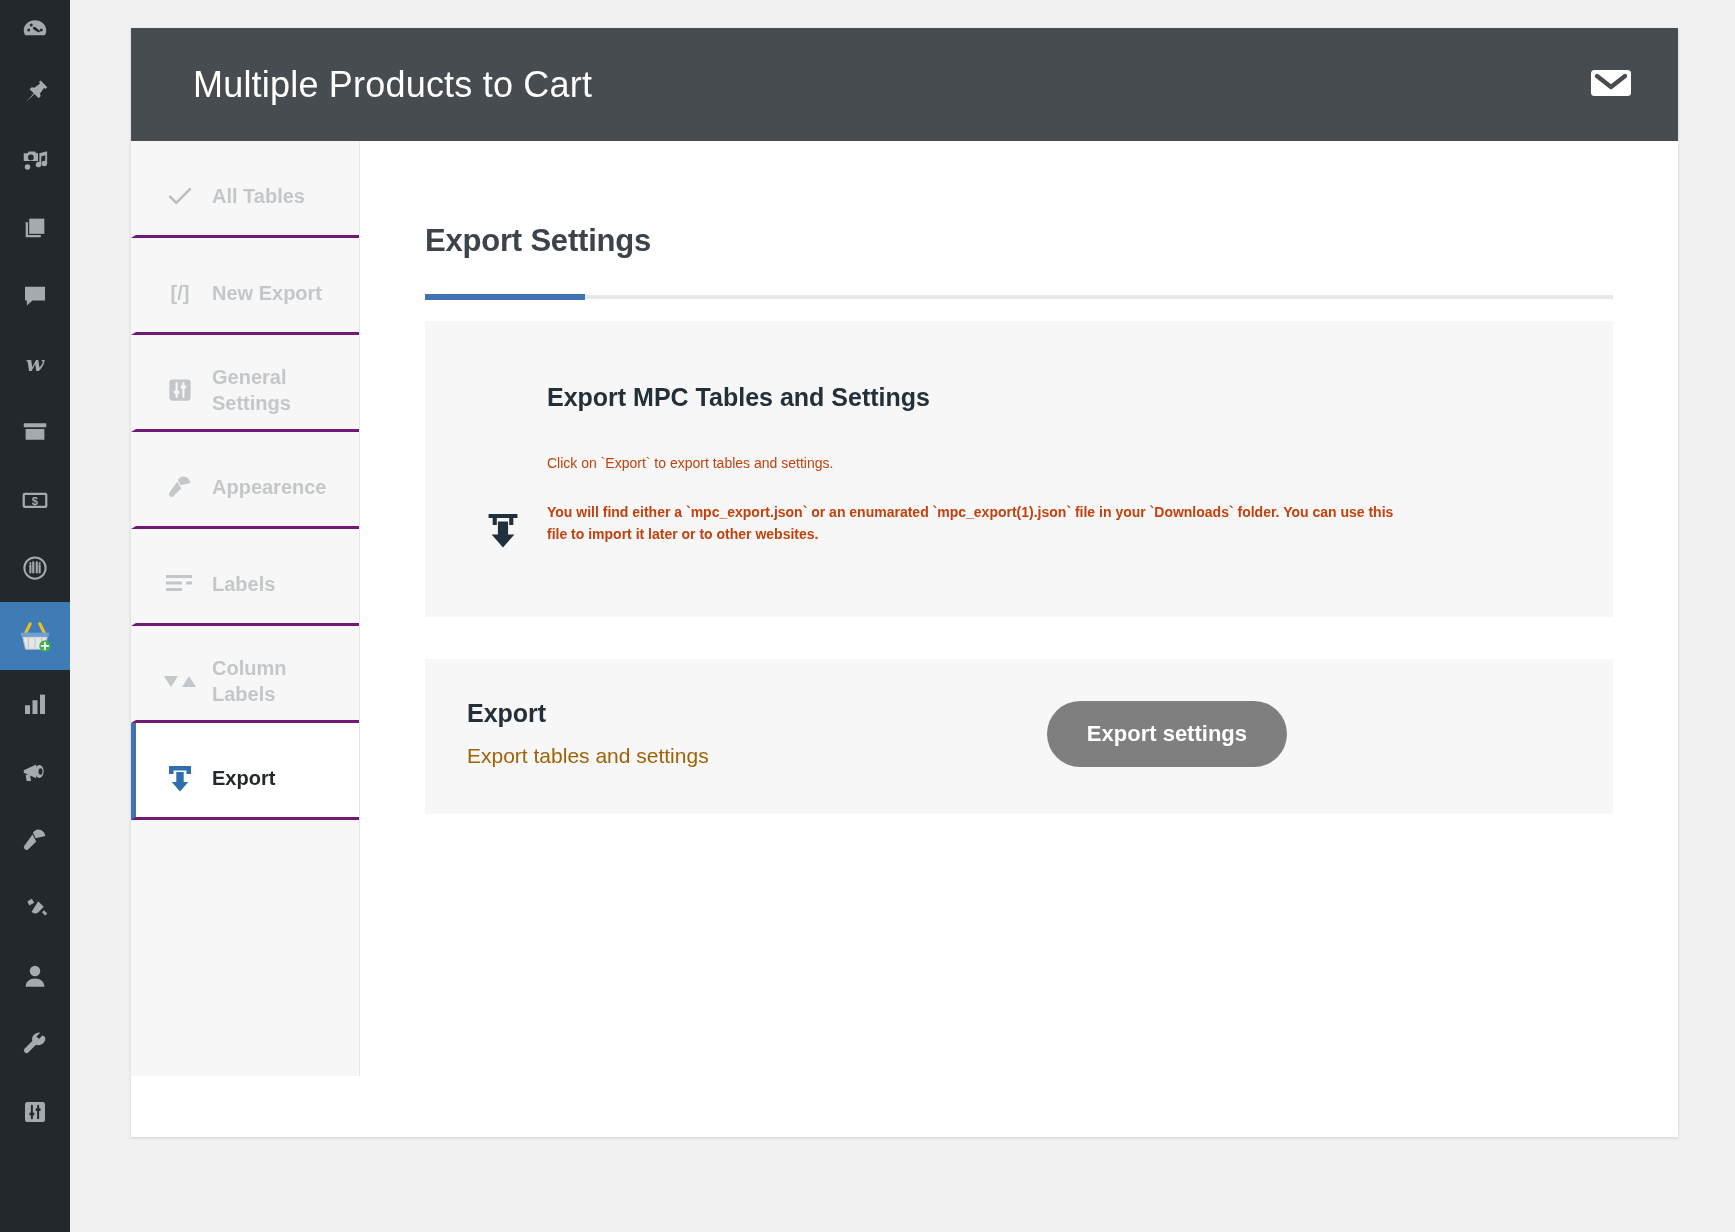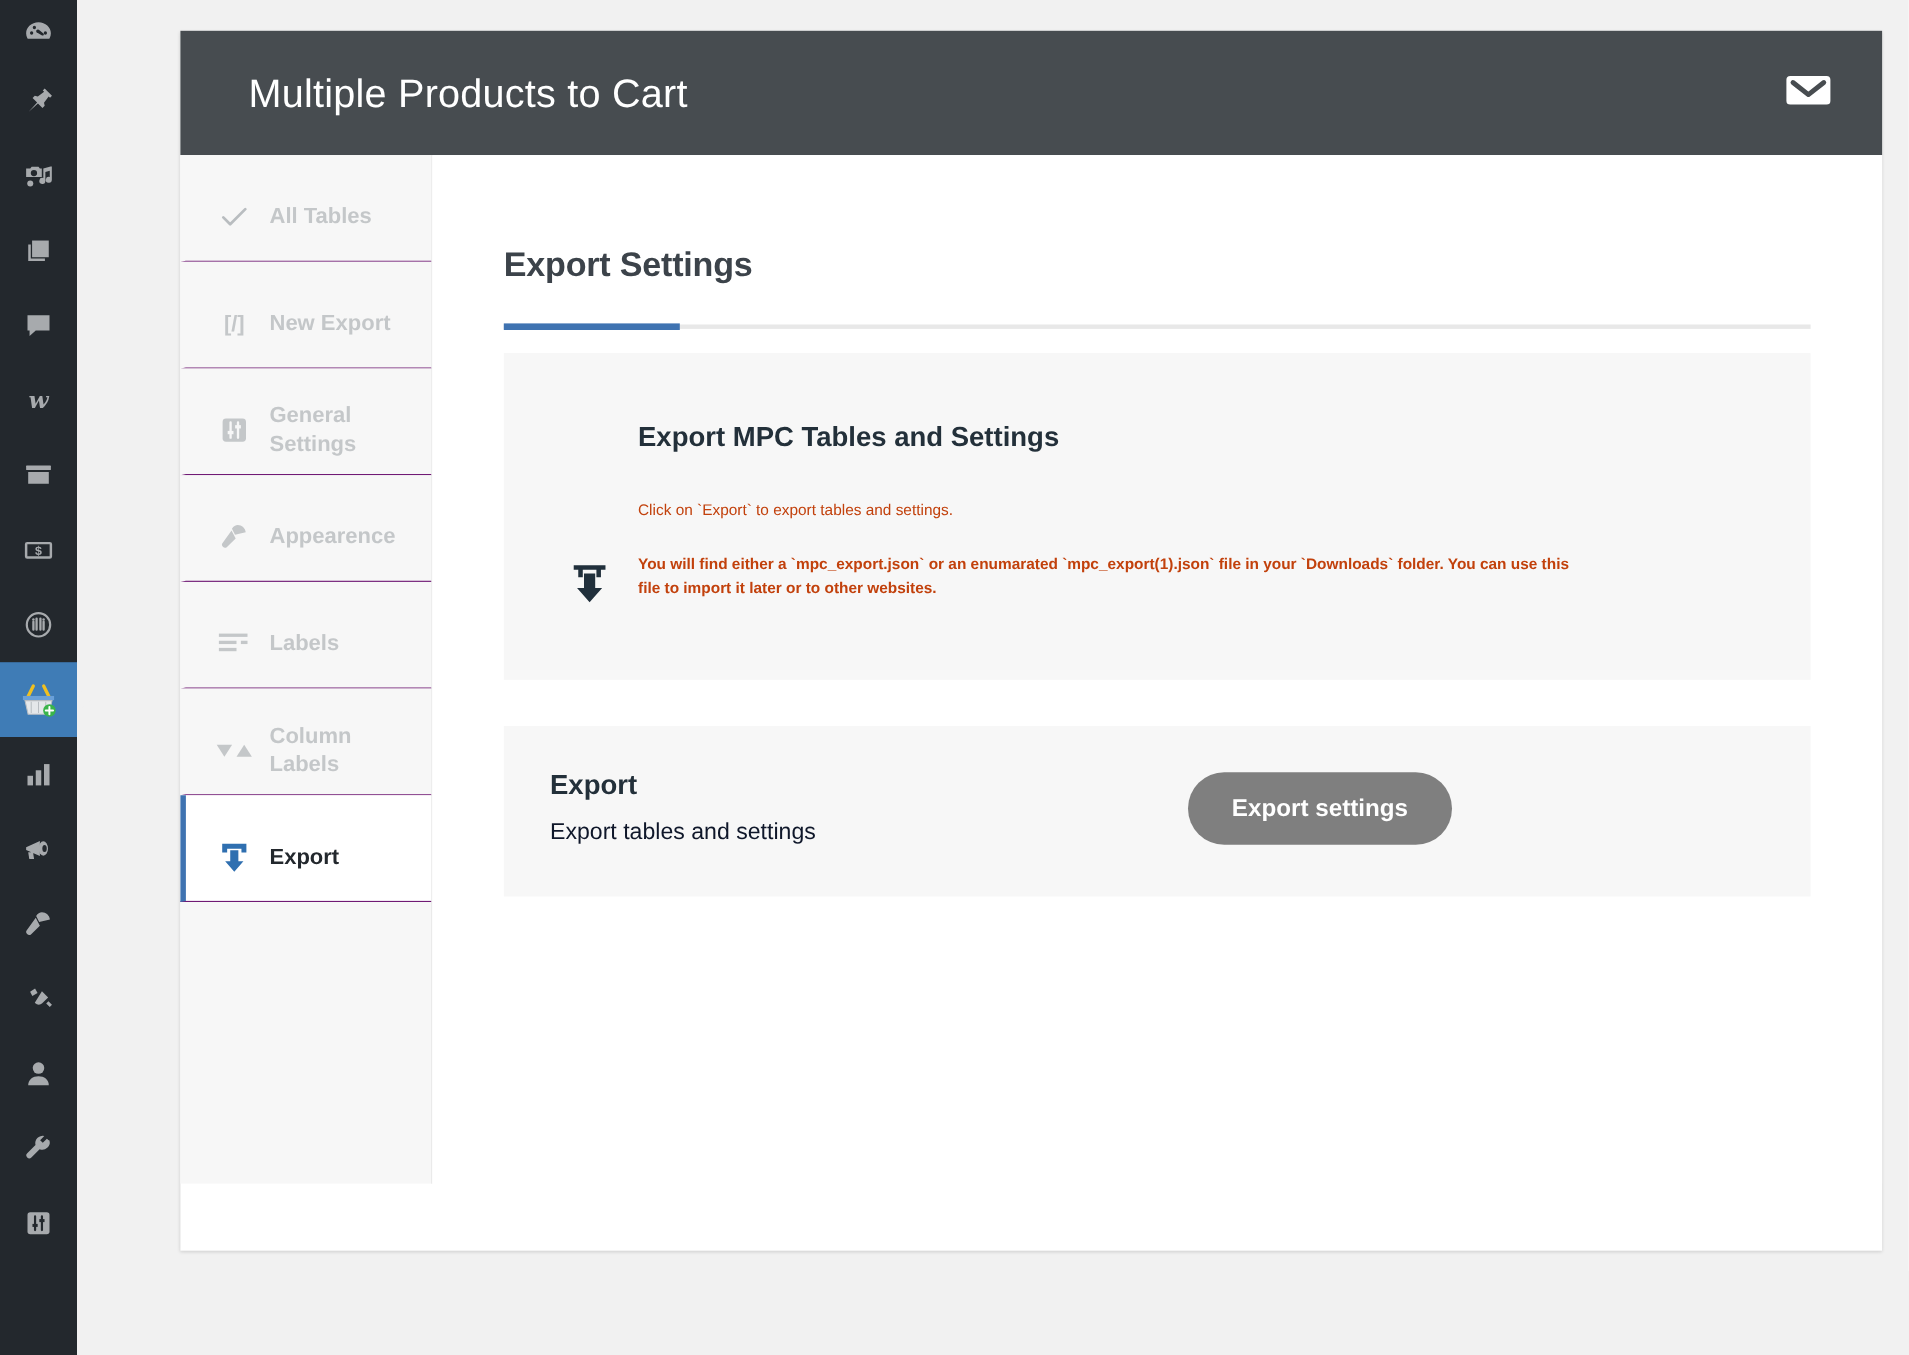--- a/index.html
+++ b/index.html
@@ -29,21 +29,21 @@
     margin-top: -11px;
     border-top: 11px solid transparent;
     border-bottom: 11px solid transparent;
     border-left: 13px solid #f1f1f1;
   }
   .rail-item svg { display: block; }
 
   
   #plugin-page {
     position: absolute;
-    left: 164px; top: 28px;
+    left: 131px; top: 28px;
     width: 1547px; height: 1109px;
     background: #ffffff;
     box-shadow: 0 1px 3px rgba(0,0,0,0.14);
   }
 
   
   #page-header {
     height: 113px;
     background: #474c50;
     display: flex; align-items: center;
@@ -68,21 +68,21 @@
   #settings-nav {
     width: 229px;
     background: #f7f7f7;
     border-right: 1px solid #e6e6e6;
     flex: 0 0 229px;
   }
   .nav-item {
     display: flex; align-items: center;
     min-height: 97px;
     padding: 28px 10px 12px 22px;
-    border-bottom: 1px solid #701a75;
+    border-bottom: 3px solid #701a75;
     border-left: 5px solid transparent;
     cursor: pointer;
     background: #f7f7f7;
   }
   .nav-item .nav-icon {
     width: 44px; flex: 0 0 44px;
     display: flex; align-items: center; justify-content: center;
   }
   .nav-item .nav-label {
     font-size: 20px;
@@ -158,21 +158,21 @@
   }
   #action-card .action-text { flex: 1; }
   #action-card .action-title {
     font-size: 25px;
     font-weight: 700;
     color: #23303a;
     margin-bottom: 16px;
   }
   #action-card .action-sub {
     font-size: 21px;
-    color: #0f172a;
+    color: #a16207;
   }
   #export-settings-button {
     background: #7f7f7f;
     color: #ffffff;
     border: none;
     border-radius: 34px;
     font-family: "Liberation Sans", sans-serif;
     font-size: 22px;
     font-weight: 700;
     padding: 20px 40px;

